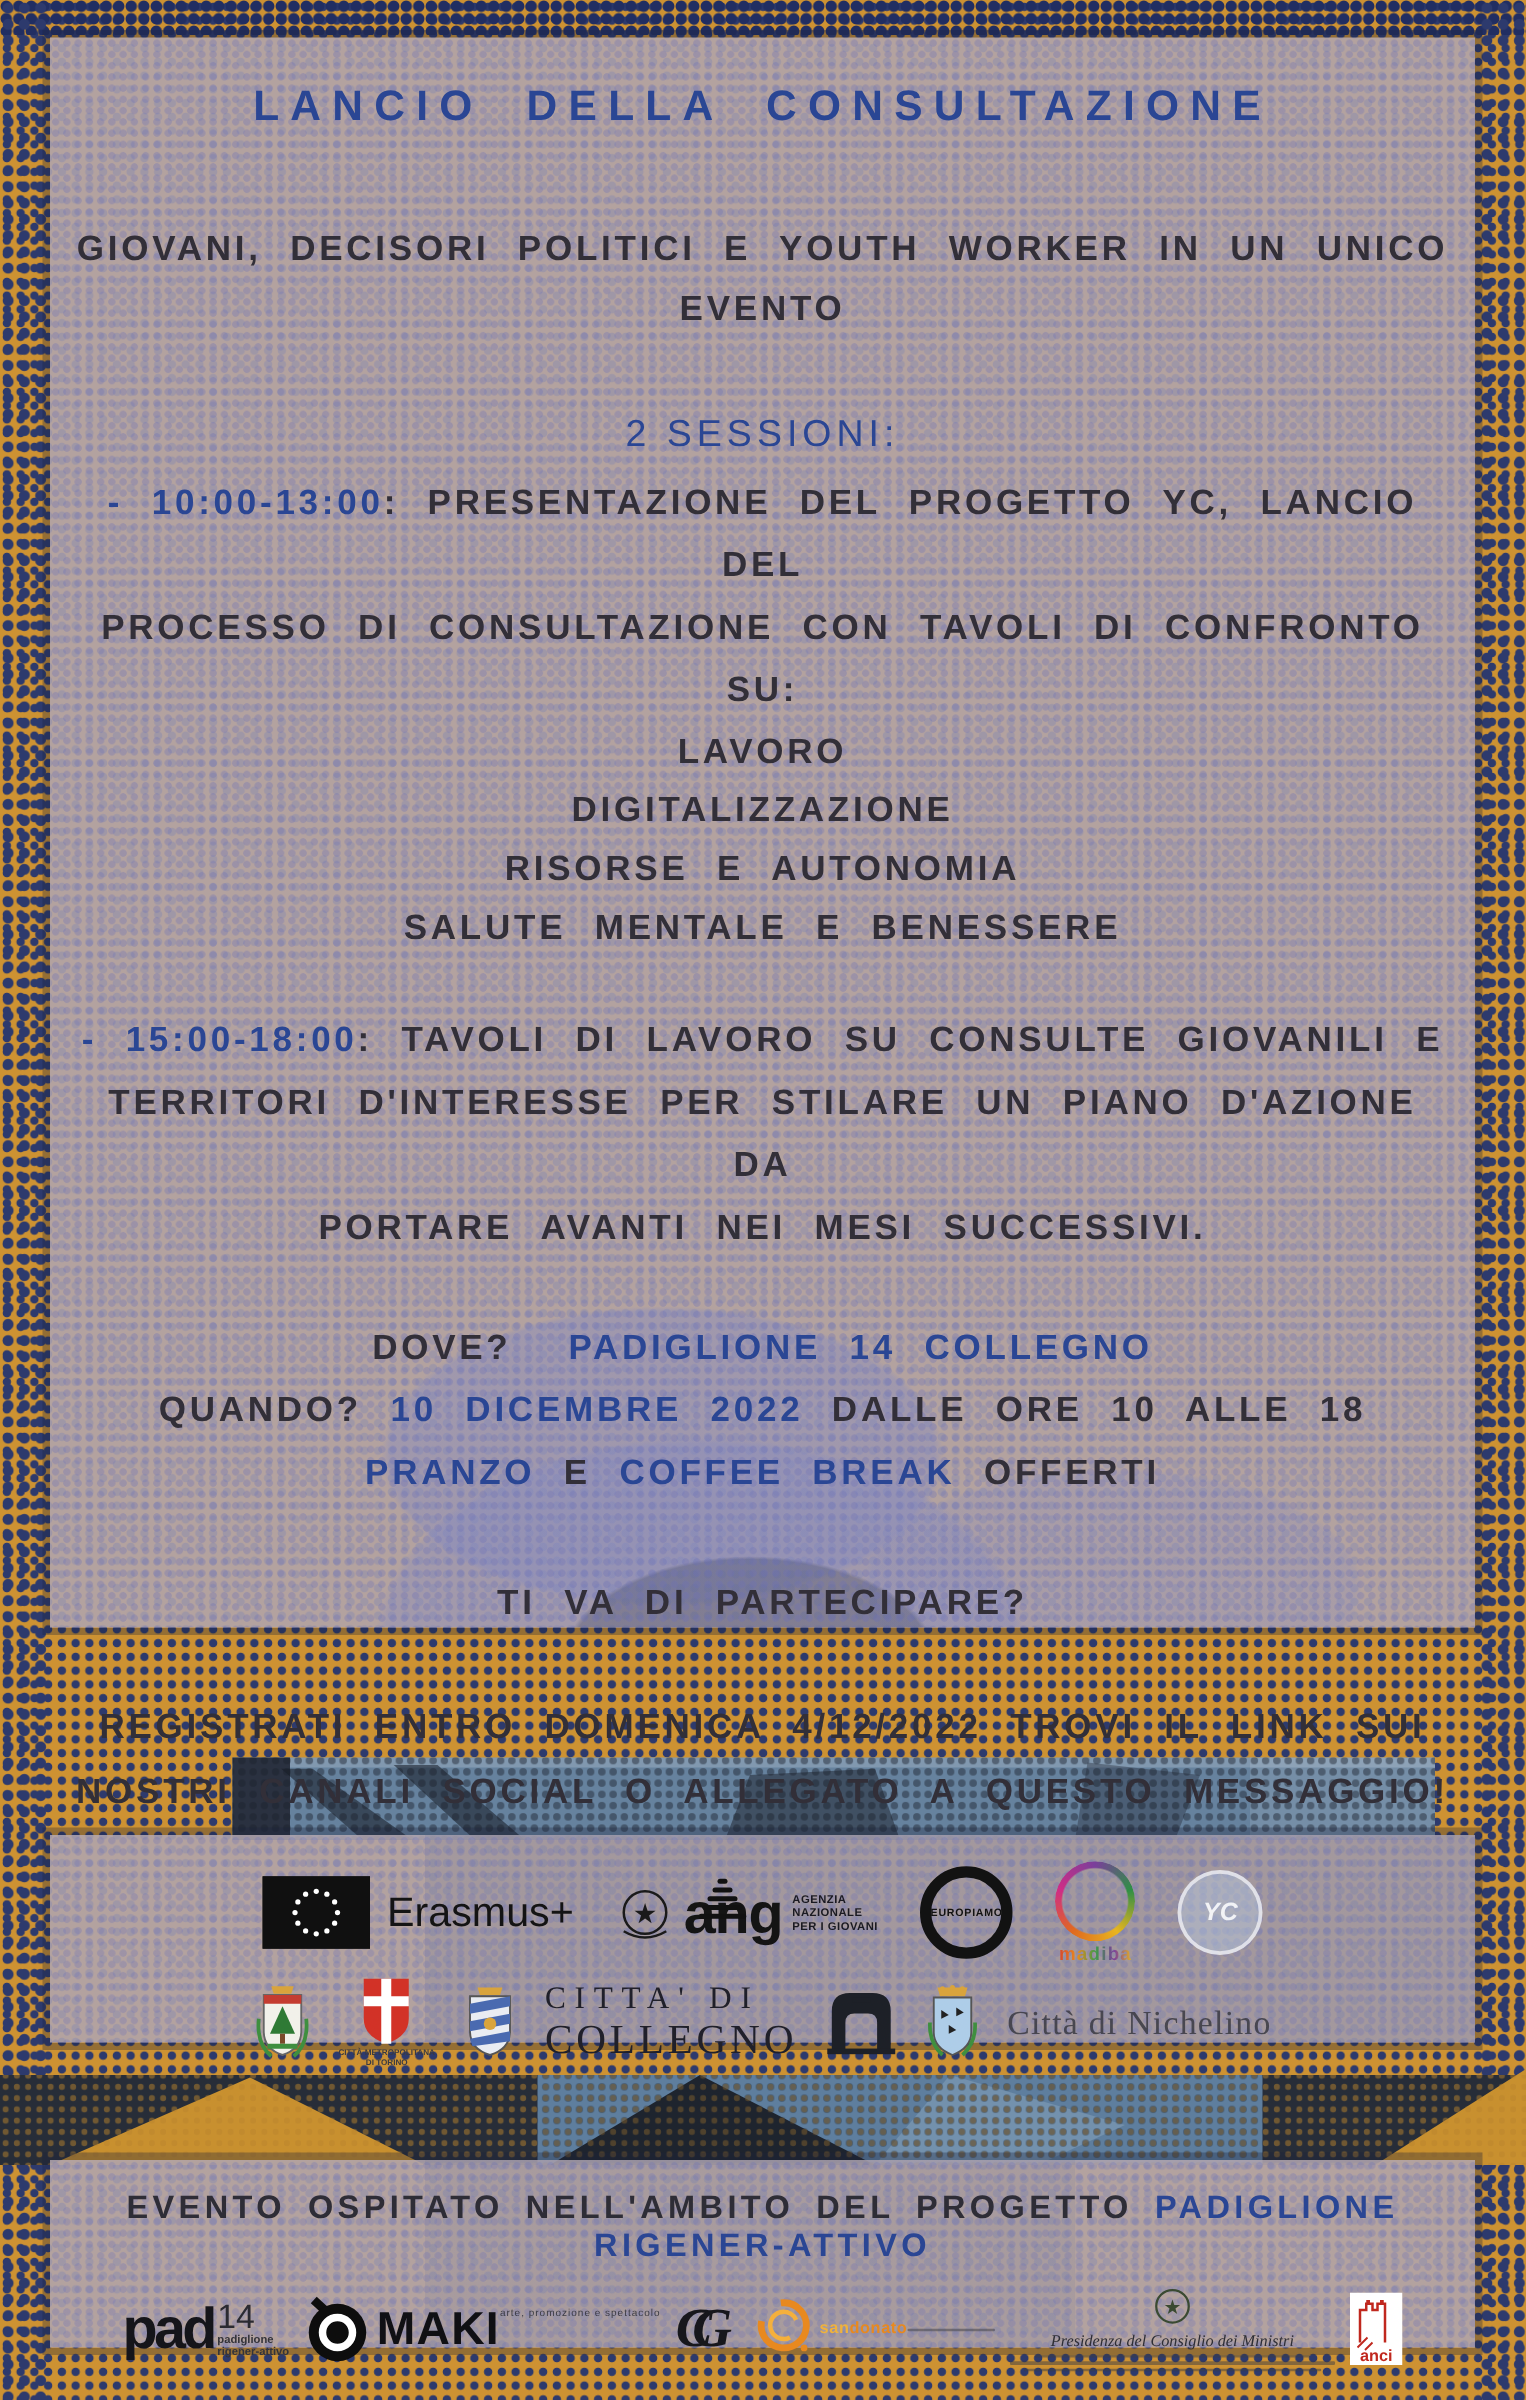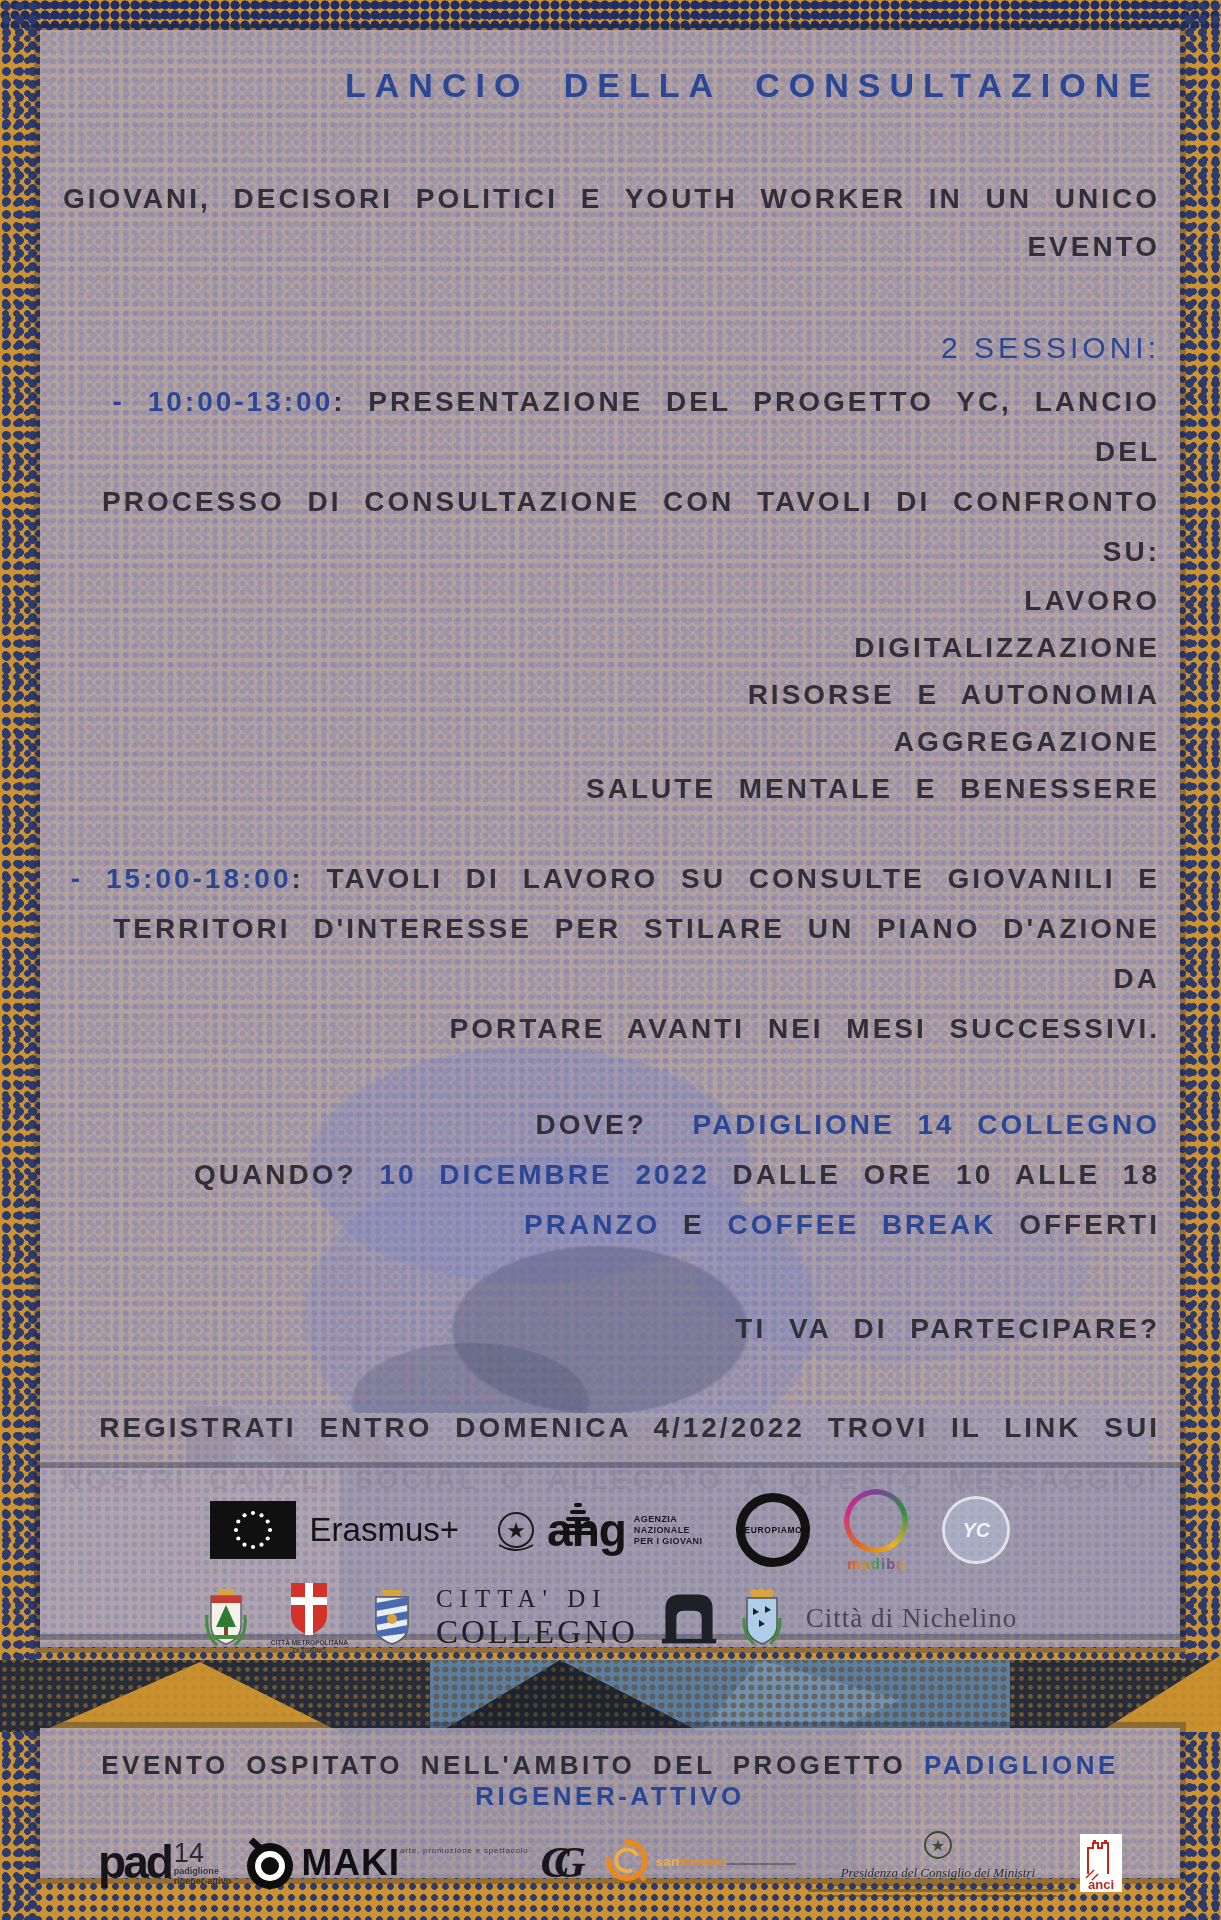--- a/index.html
+++ b/index.html
@@ -15,21 +15,21 @@
       background-size:10px 10px;}
   .side-strip{position:absolute;top:0;bottom:0;width:38px;
       background-image:radial-gradient(circle, #2d3a6d 4px, rgba(45,58,109,0) 4.7px);
       background-size:13px 13px;}
   .side-strip.left{left:0}.side-strip.right{right:0}
 
   
   .panel{position:absolute;left:40px;width:1140px;box-sizing:border-box;
       background-color:rgba(175,164,174,0.88);
       box-shadow:0 0 0 6px rgba(28,33,60,0.32);}
-  .panel-main{top:30px;height:1617px;padding:36px 20px 0 20px;text-align:right;
+  .panel-main{top:30px;height:1272px;padding:36px 20px 0 20px;text-align:center;
       background-image:
         radial-gradient(circle, rgba(108,112,182,0.33) 2.6px, rgba(108,112,182,0) 3.2px),
         radial-gradient(ellipse 150px 85px at 560px 1300px, rgba(45,55,85,0.28) 0 97%, rgba(45,55,85,0) 100%),
         radial-gradient(ellipse 120px 60px at 430px 1372px, rgba(45,55,85,0.22) 0 97%, rgba(45,55,85,0) 100%),
         radial-gradient(ellipse 225px 120px at 490px 1135px, rgba(126,134,196,0.36) 0 97%, rgba(126,134,196,0) 100%),
         radial-gradient(ellipse 260px 165px at 520px 1285px, rgba(126,134,196,0.32) 0 97%, rgba(126,134,196,0) 100%),
         radial-gradient(ellipse 200px 95px at 850px 1240px, rgba(126,134,196,0.20) 0 97%, rgba(126,134,196,0) 100%);
       background-size:9px 9px,1140px 1383px,1140px 1383px,1140px 1383px,1140px 1383px,1140px 1383px;
       background-repeat:repeat,no-repeat,no-repeat,no-repeat,no-repeat,no-repeat;}
   .panel-logos{top:1468px;height:166px;
@@ -170,21 +170,20 @@
 
   <div class="t session1">
     <span class="blue">- 10:00-13:00</span><span>: PRESENTAZIONE DEL PROGETTO YC, LANCIO DEL</span><br>
     <span>PROCESSO DI CONSULTAZIONE CON TAVOLI DI CONFRONTO SU:</span>
   </div>
 
   <ul class="t topics">
     <li>LAVORO</li>
     <li>DIGITALIZZAZIONE</li>
     <li>RISORSE E AUTONOMIA</li>
-    <li>AGGREGAZIONE</li>
     <li>SALUTE MENTALE E BENESSERE</li>
   </ul>
 
   <div class="t session2">
     <span class="blue">- 15:00-18:00</span><span>: TAVOLI DI LAVORO SU CONSULTE GIOVANILI E</span><br>
     <span>TERRITORI D'INTERESSE PER STILARE UN PIANO D'AZIONE DA</span><br>
     <span>PORTARE AVANTI NEI MESI SUCCESSIVI.</span>
   </div>
 
   <div class="t whenwhere">

